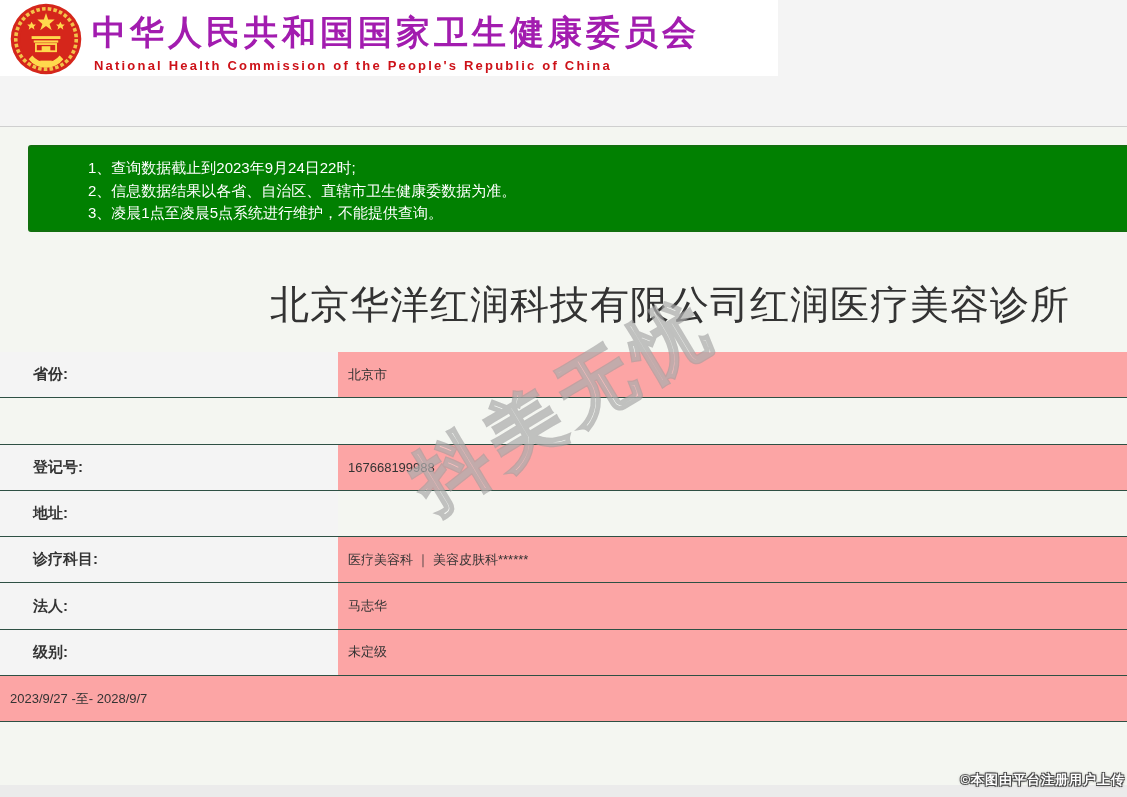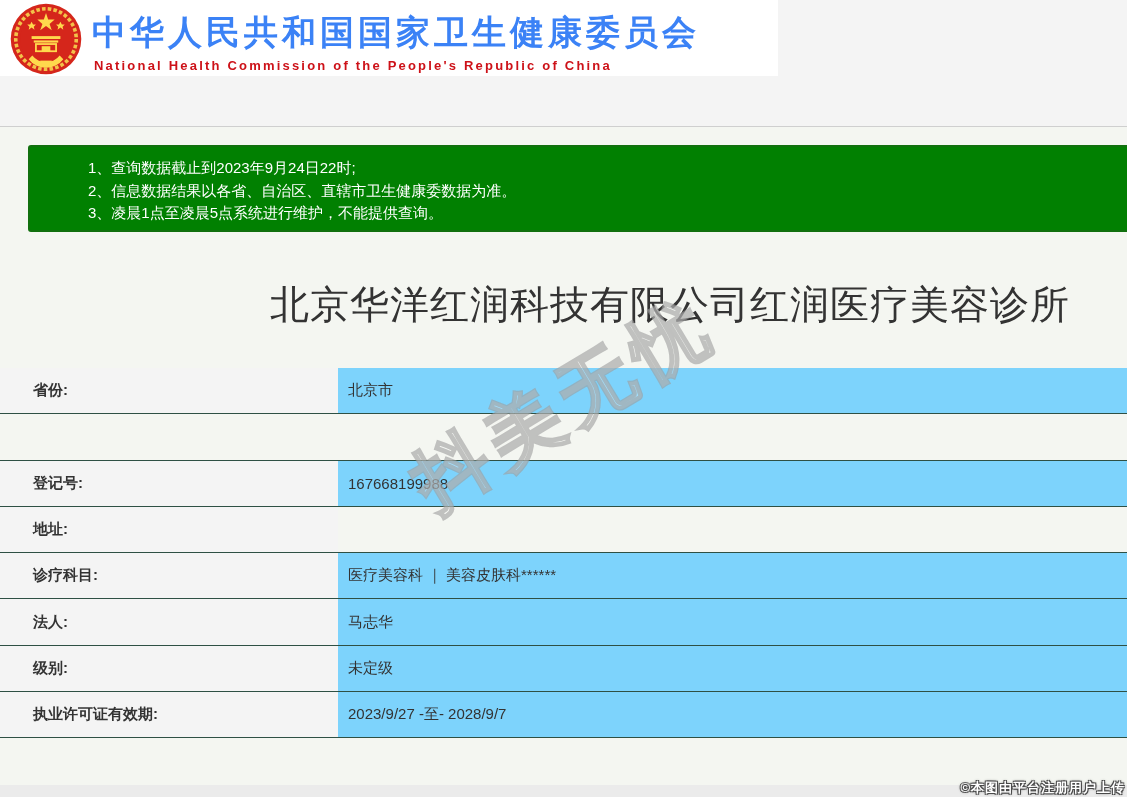--- a/index.html
+++ b/index.html
@@ -12,21 +12,21 @@
 
   
   .banner{
     position:absolute;left:0;top:0;width:778px;height:76px;
     background:#ffffff;
   }
   .emblem{position:absolute;left:10px;top:3px;width:72px;height:72px;}
   .banner-text{position:absolute;left:92px;top:0;width:680px;height:76px;}
   .banner-cn{
     position:absolute;left:0;top:10px;
-    font-size:34px;font-weight:bold;color:#3b82f6;letter-spacing:4px;white-space:nowrap;
+    font-size:34px;font-weight:bold;color:#a21caf;letter-spacing:4px;white-space:nowrap;
   }
   .banner-en{
     position:absolute;left:2px;top:58px;
     font-size:13px;font-weight:bold;color:#cd1118;letter-spacing:2.2px;white-space:nowrap;text-align:center;
   }
 
   
   .header-divider{position:absolute;left:0;top:126px;width:1127px;height:1px;background:#cfcfcf;}
   .lower{position:absolute;left:0;top:127px;width:1127px;height:670px;background:#f4f6f1;}
 
@@ -42,40 +42,40 @@
   .notice-box .pad{height:10px;}
 
   
   .result-title{
     position:absolute;left:0;top:278px;width:1340px;
     text-align:center;font-size:39px;font-weight:500;color:#333333;
     letter-spacing:1px;white-space:nowrap;margin:0;
   }
 
   
-  .detail-table{position:absolute;left:0;top:368px;width:1127px;}
+  .detail-table{position:absolute;left:0;top:352px;width:1127px;}
   .row{
     display:flex;height:46.3px;box-sizing:border-box;
     border-bottom:1px solid #2e5044;
   }
   .cell-label{
     width:338px;box-sizing:border-box;background:#f4f4f4;
     padding-left:33px;display:flex;align-items:center;
     font-size:15px;font-weight:bold;color:#333333;
   }
   .cell-value{
-    flex:1;background:#7dd3fc;box-sizing:border-box;
+    flex:1;background:#fca5a5;box-sizing:border-box;
     padding-left:10px;display:flex;align-items:center;
-    font-size:15px;color:#333333;white-space:nowrap;
+    font-size:13px;color:#333333;white-space:nowrap;
   }
 
   
   .bottom-strip{position:absolute;left:0;top:785px;width:1127px;height:12px;background:#ebebeb;}
   .credit{
-    position:absolute;right:2px;bottom:0px;
+    position:absolute;right:2px;bottom:8px;
     font-size:13px;font-weight:bold;color:#ffffff;letter-spacing:1px;
     text-shadow:-1px -1px 0 #4a4a4a,1px -1px 0 #4a4a4a,-1px 1px 0 #4a4a4a,1px 1px 0 #4a4a4a,0 0 3px #333333;
     white-space:nowrap;
   }
 
   
   .watermark{
     position:absolute;left:330px;top:290px;width:470px;height:230px;
     display:flex;align-items:center;justify-content:center;
     transform:rotate(-31deg);
@@ -152,21 +152,20 @@
       <div class="cell-value">马志华</div>
     </div>
 
     <div class="row">
       <div class="cell-label">级别:</div>
       <div class="cell-value">未定级</div>
     </div>
 
 
     <div class="row">
-      <div class="cell-label">执业许可证有效期:</div>
       <div class="cell-value">2023/9/27 -至- 2028/9/7</div>
     </div>
 
   </div>
 
   <div class="bottom-strip"></div>
   <div class="credit">©本图由平台注册用户上传</div>
 
   <div class="watermark">抖美无忧</div>
 

